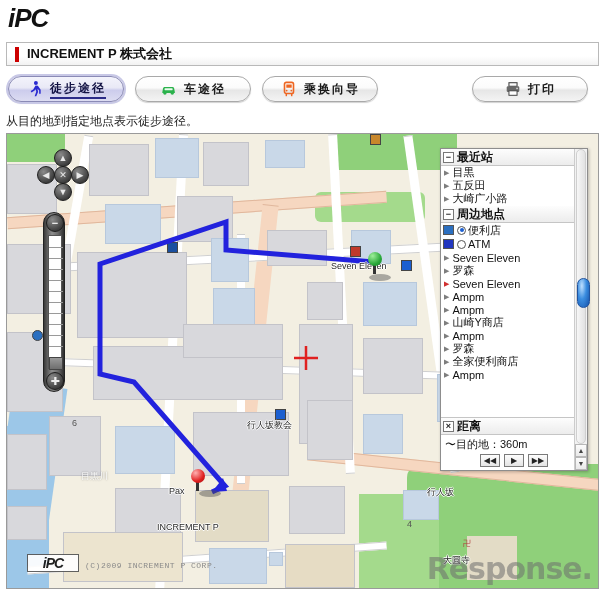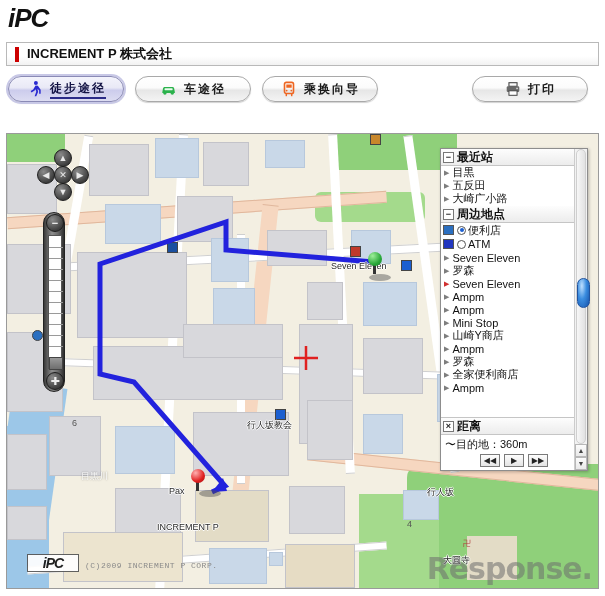--- a/index.html
+++ b/index.html
@@ -257,20 +257,21 @@
       <svg class="ico" viewBox="0 0 20 20">
         <rect x="5.5" y="3" width="9" height="4" fill="none" stroke="#444" stroke-width="1.2"></rect>
         <rect x="3" y="7" width="14" height="6.4" rx="1.4" fill="#6a6a6a"></rect>
         <rect x="5.5" y="12" width="9" height="5" fill="#fff" stroke="#444" stroke-width="1.1"></rect>
         <rect x="13.6" y="8.6" width="1.8" height="1.6" fill="#d9d9d9"></rect>
       </svg>
       <span class="lbl">打印</span>
     </div>
   </div>
 
+  <div class="desc">从目的地到指定地点表示徒步途径。</div>
 
   <div class="map-outer">
     <div class="map-canvas">
 
       <div class="mland" style="left:0;top:0;width:593px;height:456px;"></div>
 
       <div class="mgreen" style="left:330px;top:0px;width:120px;height:36px;"></div>
       <div class="mgreen" style="left:0px;top:0px;width:58px;height:28px;"></div>
       <div class="mgreen2" style="left:308px;top:58px;width:110px;height:30px;border-radius:6px;"></div>
       <div class="mgreen" style="left:400px;top:330px;width:200px;height:130px;border-radius:14px 0 0 0;"></div>
@@ -470,24 +471,20 @@
           <div class="li">
               <span class="arr">▶</span>
               <span class="txt">Ampm</span>
             </div>
           <div class="li">
               <span class="arr">▶</span>
               <span class="txt">Ampm</span>
             </div>
           <div class="li">
               <span class="arr">▶</span>
-              <span class="txt">Mini Stop</span>
-            </div>
-          <div class="li">
-              <span class="arr">▶</span>
               <span class="txt">山崎Y商店</span>
             </div>
           <div class="li">
               <span class="arr">▶</span>
               <span class="txt">Ampm</span>
             </div>
           <div class="li">
               <span class="arr">▶</span>
               <span class="txt">罗森</span>
             </div>

